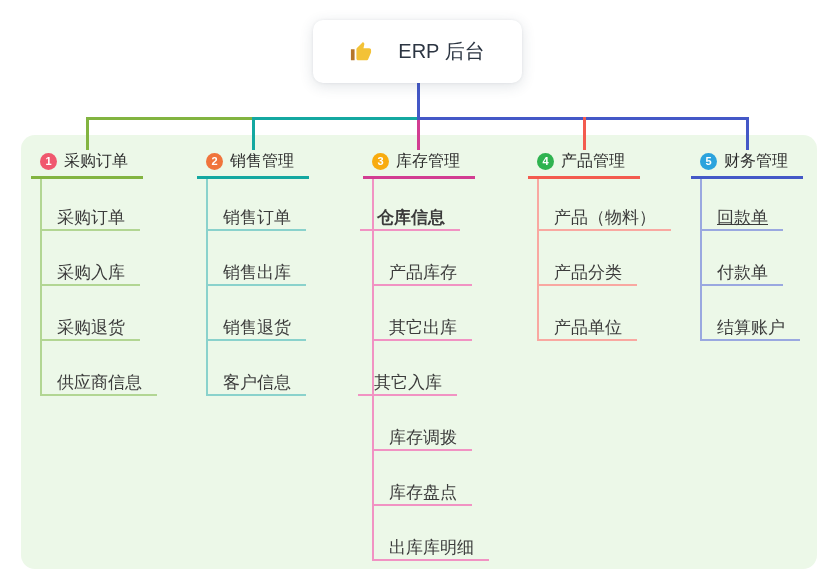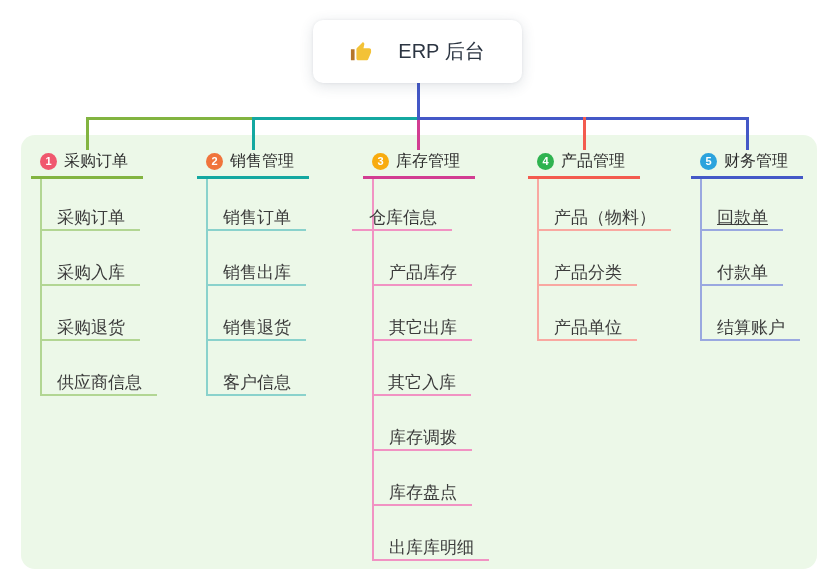--- a/index.html
+++ b/index.html
@@ -80,24 +80,24 @@
   <div class="child" style="left: 206px; top: 207px; border-bottom-color: rgb(138, 210, 204);">销售订单</div>
   <div class="child" style="left: 206px; top: 262px; border-bottom-color: rgb(138, 210, 204);">销售出库</div>
   <div class="child" style="left: 206px; top: 317px; border-bottom-color: rgb(138, 210, 204);">销售退货</div>
   <div class="child" style="left: 206px; top: 372px; border-bottom-color: rgb(138, 210, 204);">客户信息</div>
 
   <div class="branch-title" style="left: 363px; border-bottom-color: rgb(210, 61, 146);">
     <span class="badge" style="background-color: rgb(248, 171, 14);">3</span>
     <span>库存管理</span>
   </div>
   <div class="spine" style="left: 372px; top: 179px; height: 382px; background-color: rgb(241, 147, 195);"></div>
-  <div class="child" style="left: 352px; top: 207px; border-bottom-color: rgb(241, 147, 195);">仓库信息</div>
+  <div class="child" style="left: 360px; top: 207px; border-bottom-color: rgb(241, 147, 195); font-weight: bold;">仓库信息</div>
   <div class="child" style="left: 372px; top: 262px; border-bottom-color: rgb(241, 147, 195);">产品库存</div>
   <div class="child" style="left: 372px; top: 317px; border-bottom-color: rgb(241, 147, 195);">其它出库</div>
-  <div class="child" style="left: 372px; top: 372px; border-bottom-color: rgb(241, 147, 195); padding-left: 16px;">其它入库</div>
+  <div class="child" style="left: 358px; top: 372px; border-bottom-color: rgb(241, 147, 195); padding-left: 16px;">其它入库</div>
   <div class="child" style="left: 372px; top: 427px; border-bottom-color: rgb(241, 147, 195); padding-left: 17px;">库存调拨</div>
   <div class="child" style="left: 372px; top: 482px; border-bottom-color: rgb(241, 147, 195);">库存盘点</div>
   <div class="child" style="left: 372px; top: 537px; border-bottom-color: rgb(241, 147, 195);">出库库明细</div>
 
   <div class="branch-title" style="left: 528px; border-bottom-color: rgb(243, 91, 79);">
     <span class="badge" style="background-color: rgb(47, 179, 80);">4</span>
     <span>产品管理</span>
   </div>
   <div class="spine" style="left: 537px; top: 179px; height: 162px; background-color: rgb(249, 168, 161);"></div>
   <div class="child" style="left: 537px; top: 207px; border-bottom-color: rgb(249, 168, 161);">产品（物料）</div>

